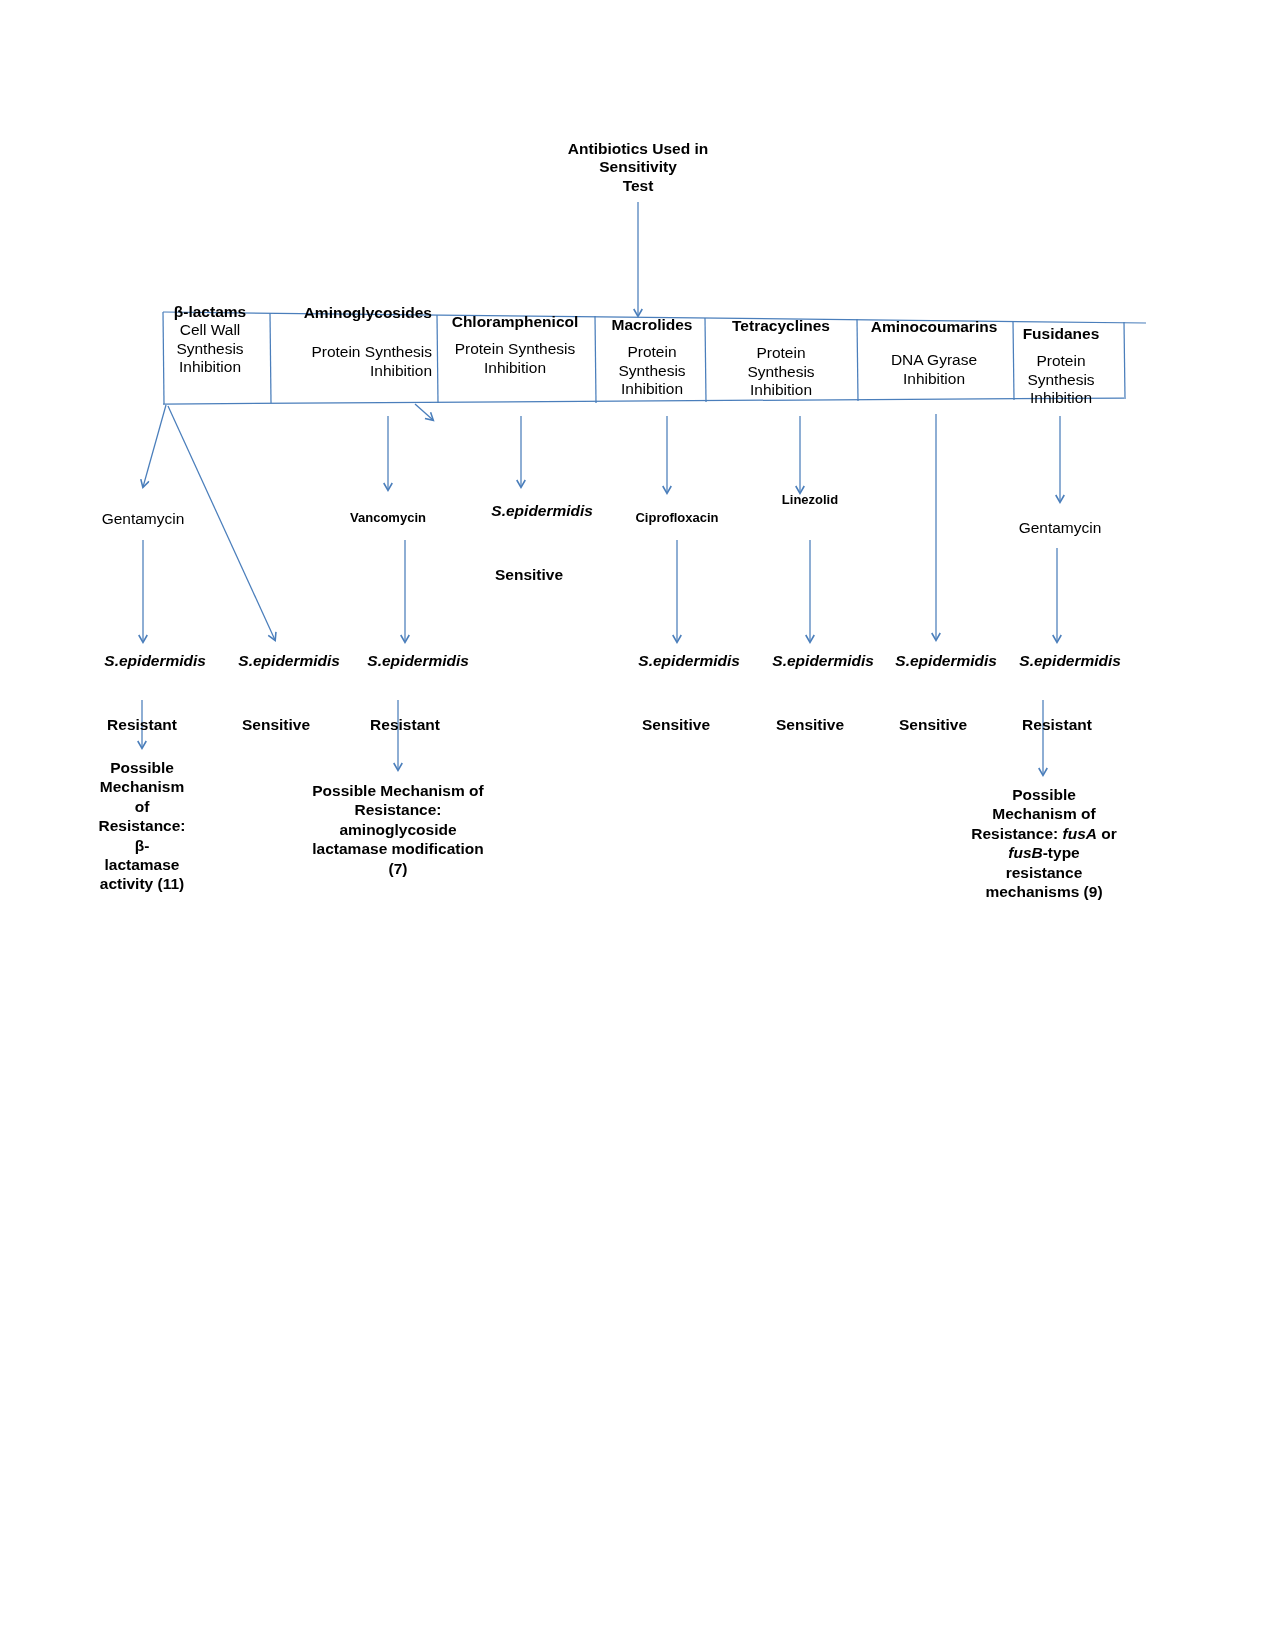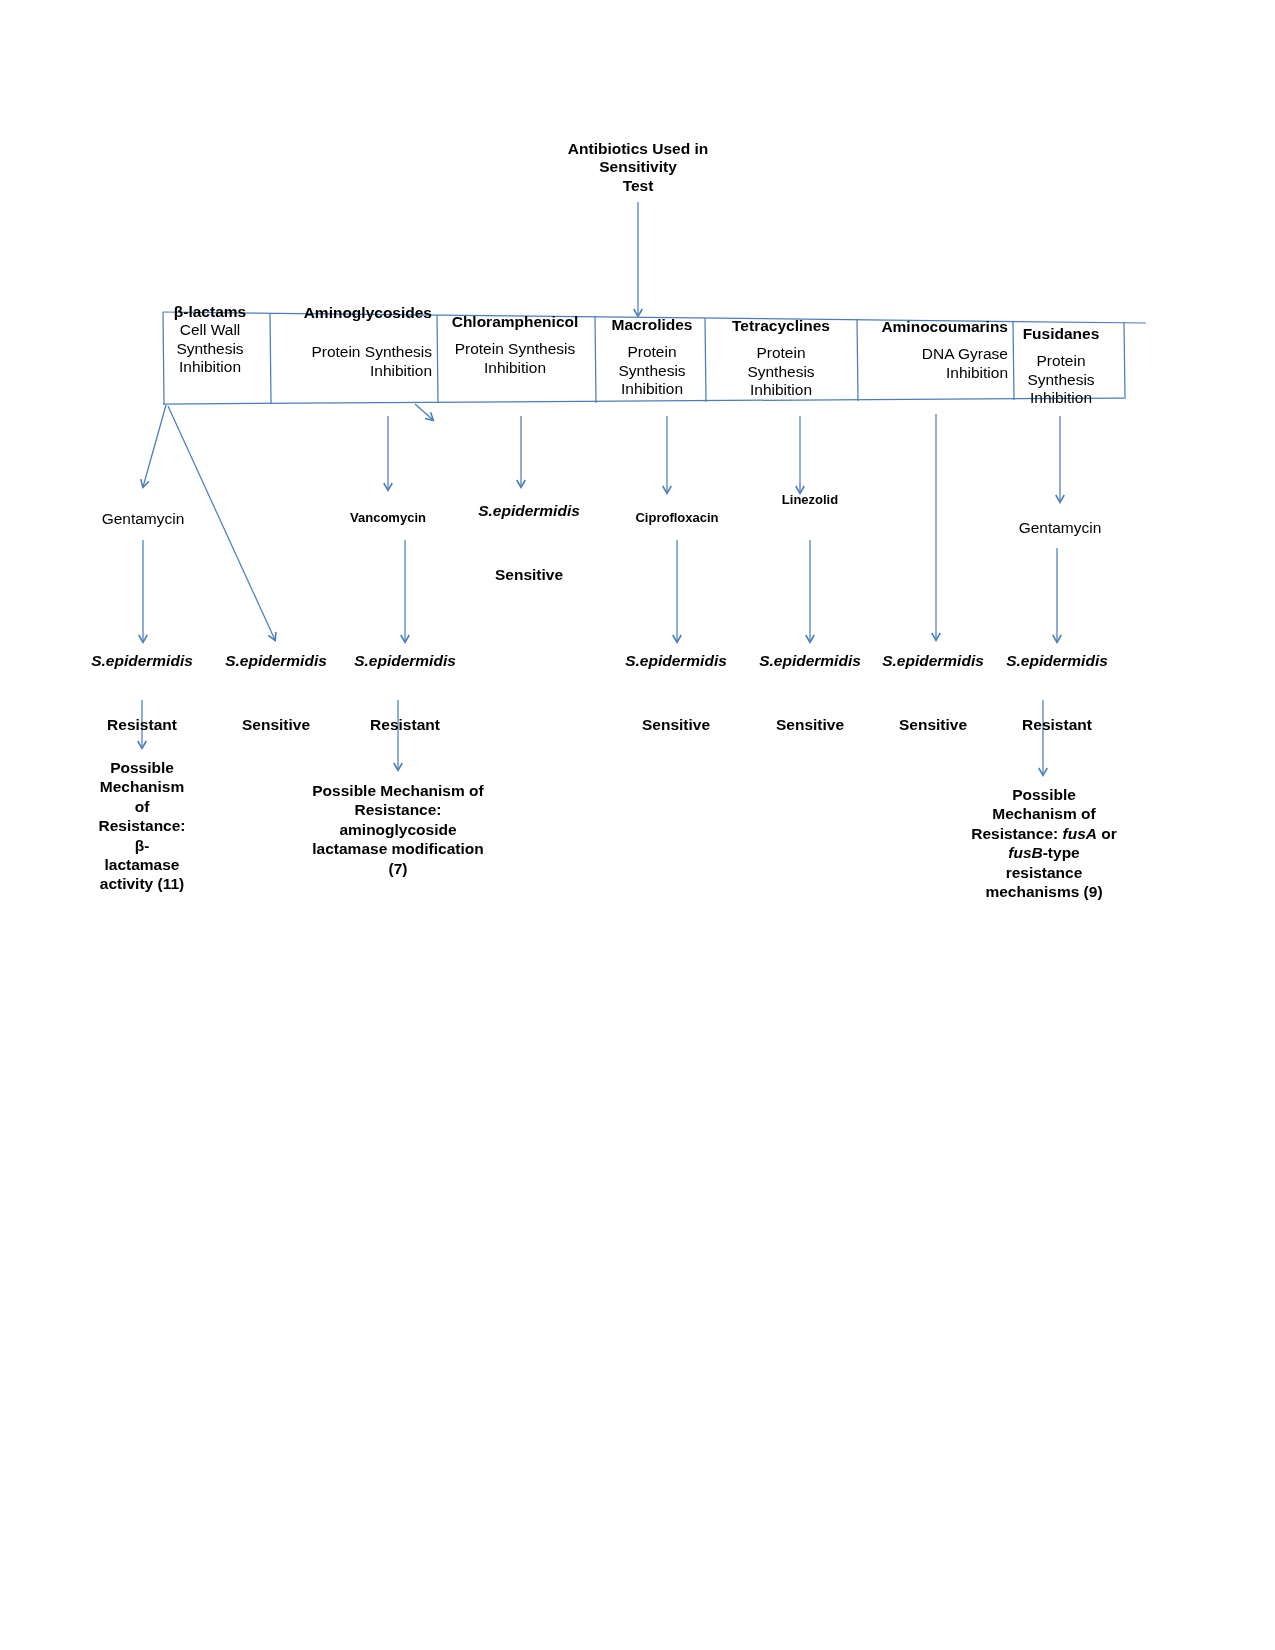--- a/index.html
+++ b/index.html
@@ -9,21 +9,21 @@
     color:#000000;
     overflow:hidden;
   }
   #svg-layer{position:absolute;left:0;top:0;width:1275px;height:1650px;pointer-events:none;}
   .node{position:absolute;text-align:center;line-height:1.18;}
   .title{font-weight:bold;font-size:15.5px;}
   .cls-name{font-weight:bold;font-size:15.5px;white-space:nowrap;}
   .cls-mech{font-weight:normal;font-size:15.5px;}
   .drug{font-weight:bold;font-size:13px;white-space:nowrap;}
   .drug-reg{font-weight:normal;font-size:15.5px;white-space:nowrap;}
-  .species{font-weight:bold;font-style:italic;font-size:15.5px;white-space:nowrap;}
+  .species{font-weight:bold;font-style:italic;font-size:15.5px;white-space:nowrap;text-align:right;}
   .verdict{font-weight:bold;font-style:normal;font-size:15.5px;margin-top:46px;}
   .mech{font-weight:bold;font-size:15.5px;line-height:1.25;}
   .mech .it{font-style:italic;}
 </style>
 </head>
 <body>
 
 <svg id="svg-layer" viewBox="0 0 1275 1650">
   <defs>
     <marker id="ah" markerWidth="10" markerHeight="10" refX="6.2" refY="4" orient="auto" markerUnits="strokeWidth">
@@ -109,23 +109,23 @@
   <div class="cls-mech">Inhibition</div>
 </div>
 
 <div class="node" style="left:712px;top:317px;width:138px;">
   <div class="cls-name">Tetracyclines</div>
   <div class="cls-mech" style="margin-top:9px;">Protein</div>
   <div class="cls-mech">Synthesis</div>
   <div class="cls-mech">Inhibition</div>
 </div>
 
-<div class="node" style="left:860px;top:318px;width:148px;text-align:right;">
+<div class="node" style="left:860px;top:318px;width:148px;">
   <div class="cls-name">Aminocoumarins</div>
-  <div class="cls-mech" style="margin-top:9px;">DNA Gyrase</div>
+  <div class="cls-mech" style="margin-top:15px;">DNA Gyrase</div>
   <div class="cls-mech">Inhibition</div>
 </div>
 
 <div class="node" style="left:1008px;top:325px;width:106px;">
   <div class="cls-name">Fusidanes</div>
   <div class="cls-mech" style="margin-top:9px;">Protein</div>
   <div class="cls-mech">Synthesis</div>
   <div class="cls-mech">Inhibition</div>
 </div>
 

